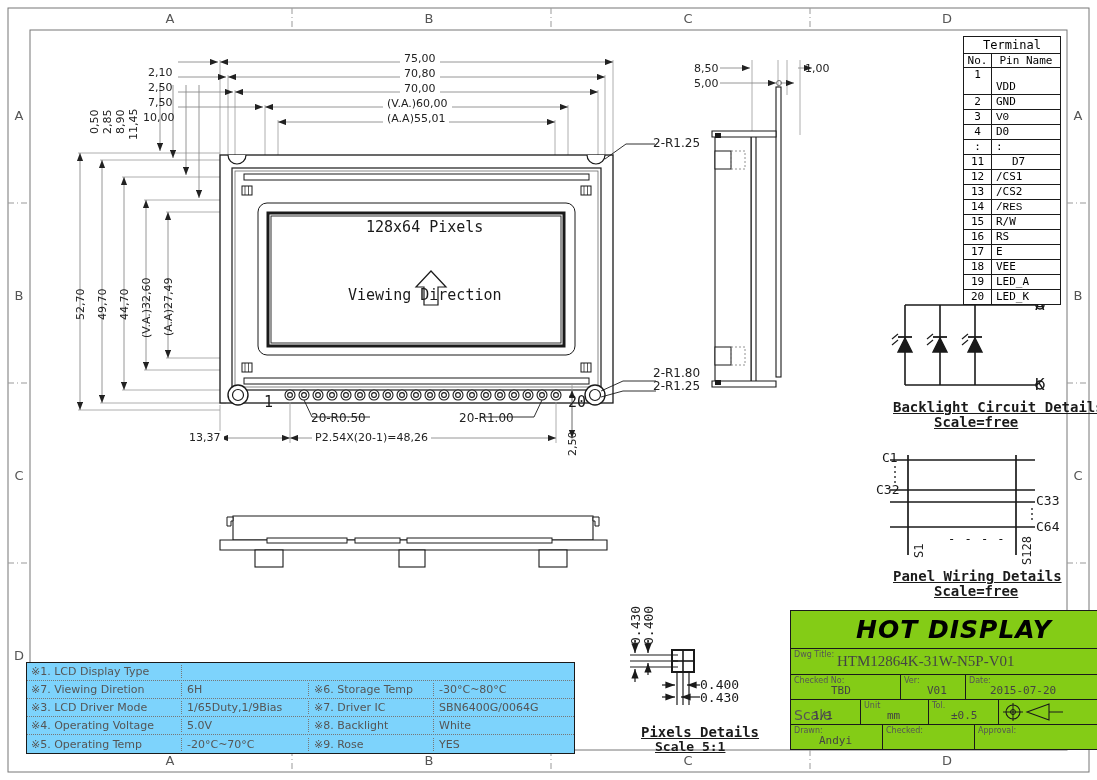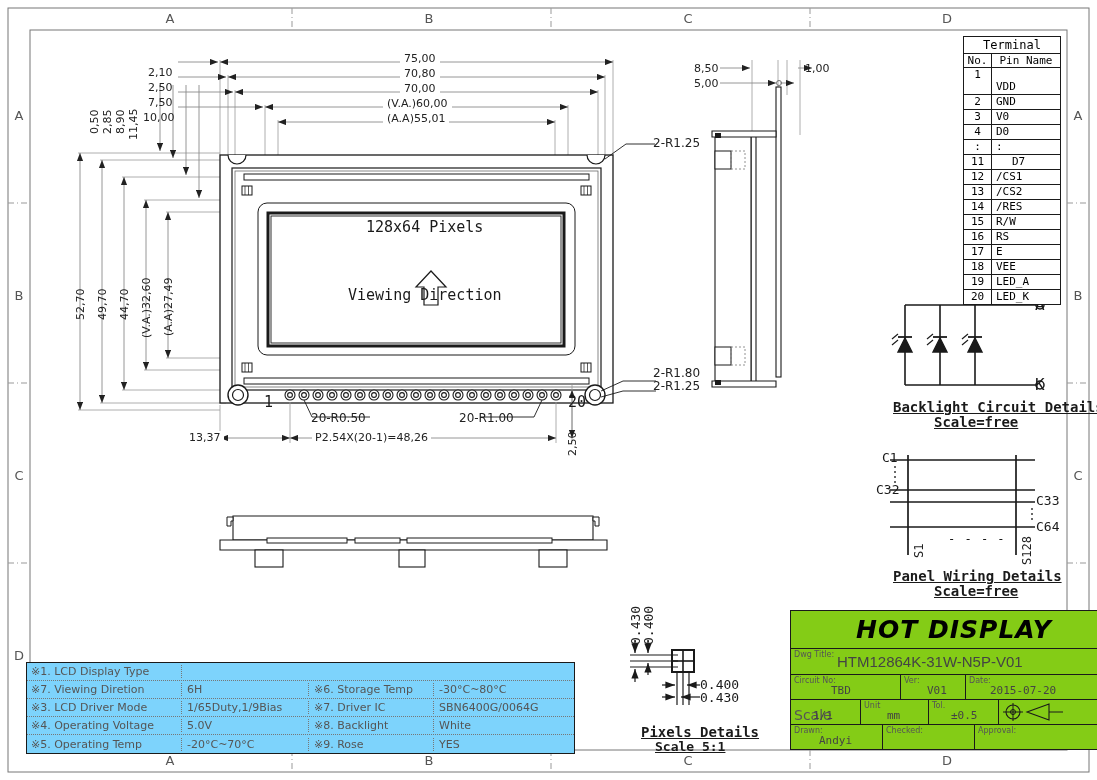--- a/index.html
+++ b/index.html
@@ -515,21 +515,21 @@
         <div style="display: flex; font-family: &quot;DejaVu Sans Mono&quot;, monospace; font-size: 11px; line-height: 14px; border-bottom: 1px solid rgb(26, 26, 26);">
           <div style="width: 28px; border-right: 1.3px solid rgb(26, 26, 26); text-align: center;">1</div>
           <div style="flex: 1 1 0%; padding-left: 4px; margin-top: 12px;">VDD</div>
         </div>
         <div style="display: flex; font-family: &quot;DejaVu Sans Mono&quot;, monospace; font-size: 11px; line-height: 14px; border-bottom: 1px solid rgb(26, 26, 26);">
           <div style="width: 28px; border-right: 1.3px solid rgb(26, 26, 26); text-align: center;">2</div>
           <div style="flex: 1 1 0%; padding-left: 4px;">GND</div>
         </div>
         <div style="display: flex; font-family: &quot;DejaVu Sans Mono&quot;, monospace; font-size: 11px; line-height: 14px; border-bottom: 1px solid rgb(26, 26, 26);">
           <div style="width: 28px; border-right: 1.3px solid rgb(26, 26, 26); text-align: center;">3</div>
-          <div style="flex: 1 1 0%; padding-left: 4px;">V0</div>
+          <div style="flex: 1 1 0%; padding-left: 4px; font-family: Liberation Mono, monospace;">V0</div>
         </div>
         <div style="display: flex; font-family: &quot;DejaVu Sans Mono&quot;, monospace; font-size: 11px; line-height: 14px; border-bottom: 1px solid rgb(26, 26, 26);">
           <div style="width: 28px; border-right: 1.3px solid rgb(26, 26, 26); text-align: center;">4</div>
           <div style="flex: 1 1 0%; padding-left: 4px;">D0</div>
         </div>
         <div style="display: flex; font-family: &quot;DejaVu Sans Mono&quot;, monospace; font-size: 11px; line-height: 14px; border-bottom: 1px solid rgb(26, 26, 26);">
           <div style="width: 28px; border-right: 1.3px solid rgb(26, 26, 26); text-align: center;">:</div>
           <div style="flex: 1 1 0%; padding-left: 4px;">:</div>
         </div>
         <div style="display: flex; font-family: &quot;DejaVu Sans Mono&quot;, monospace; font-size: 11px; line-height: 14px; border-bottom: 1px solid rgb(26, 26, 26);">
@@ -539,21 +539,21 @@
         <div style="display: flex; font-family: &quot;DejaVu Sans Mono&quot;, monospace; font-size: 11px; line-height: 14px; border-bottom: 1px solid rgb(26, 26, 26);">
           <div style="width: 28px; border-right: 1.3px solid rgb(26, 26, 26); text-align: center;">12</div>
           <div style="flex: 1 1 0%; padding-left: 4px;">/CS1</div>
         </div>
         <div style="display: flex; font-family: &quot;DejaVu Sans Mono&quot;, monospace; font-size: 11px; line-height: 14px; border-bottom: 1px solid rgb(26, 26, 26);">
           <div style="width: 28px; border-right: 1.3px solid rgb(26, 26, 26); text-align: center;">13</div>
           <div style="flex: 1 1 0%; padding-left: 4px;">/CS2</div>
         </div>
         <div style="display: flex; font-family: &quot;DejaVu Sans Mono&quot;, monospace; font-size: 11px; line-height: 14px; border-bottom: 1px solid rgb(26, 26, 26);">
           <div style="width: 28px; border-right: 1.3px solid rgb(26, 26, 26); text-align: center;">14</div>
-          <div style="flex: 1 1 0%; padding-left: 4px;">/RES</div>
+          <div style="flex: 1 1 0%; padding-left: 4px; font-family: Liberation Mono, monospace;">/RES</div>
         </div>
         <div style="display: flex; font-family: &quot;DejaVu Sans Mono&quot;, monospace; font-size: 11px; line-height: 14px; border-bottom: 1px solid rgb(26, 26, 26);">
           <div style="width: 28px; border-right: 1.3px solid rgb(26, 26, 26); text-align: center;">15</div>
           <div style="flex: 1 1 0%; padding-left: 4px;">R/W</div>
         </div>
         <div style="display: flex; font-family: &quot;DejaVu Sans Mono&quot;, monospace; font-size: 11px; line-height: 14px; border-bottom: 1px solid rgb(26, 26, 26);">
           <div style="width: 28px; border-right: 1.3px solid rgb(26, 26, 26); text-align: center;">16</div>
           <div style="flex: 1 1 0%; padding-left: 4px;">RS</div>
         </div>
         <div style="display: flex; font-family: &quot;DejaVu Sans Mono&quot;, monospace; font-size: 11px; line-height: 14px; border-bottom: 1px solid rgb(26, 26, 26);">
@@ -608,26 +608,26 @@
   </div>
 
   <div class="abs" style="left:790px;top:610px;width:328px;height:140px;border:1.5px solid #1a1a1a;background:#84cc16;overflow:hidden">
 
     <div style="height:38px;display:flex;align-items:center;justify-content:center;border-bottom:1.2px solid #1a1a1a">
       <span style="font-family:'DejaVu Sans',sans-serif;font-weight:bold;font-style:italic;font-size:25px;letter-spacing:1px">HOT DISPLAY</span>
     </div>
 
     <div style="height:26px;display:flex;align-items:flex-end;border-bottom:1px solid #1a1a1a;position:relative">
       <span style="position:absolute;left:3px;top:1px;font-size:8px;color:#555;font-family:'DejaVu Sans',sans-serif">Dwg Title:</span>
-      <span style="position:absolute;left:46px;top:4px;font-family:Liberation Sans, sans-serif;font-size:15px;color:#444">HTM12864K-31W-N5P-V01</span>
+      <span style="position:absolute;left:46px;top:4px;font-family:Liberation Serif, serif;font-size:15px;color:#444">HTM12864K-31W-N5P-V01</span>
     </div>
 
     <div style="height:25px;display:flex;border-bottom:1px solid #1a1a1a">
       <div style="width:110px;border-right:1px solid #1a1a1a;position:relative">
-        <span style="position:absolute;left:3px;top:1px;font-size:8px;color:#555">Circuit No:</span>
+        <span style="position:absolute;left:3px;top:1px;font-size:8px;color:#555">Checked No:</span>
         <span style="position:absolute;left:40px;top:9px;font-family:'DejaVu Sans Mono',monospace;font-size:11px;color:#444">TBD</span>
       </div>
       <div style="width:65px;border-right:1px solid #1a1a1a;position:relative">
         <span style="position:absolute;left:3px;top:1px;font-size:8px;color:#555">Ver:</span>
         <span style="position:absolute;left:26px;top:9px;font-family:'DejaVu Sans Mono',monospace;font-size:11px;color:#444">V01</span>
       </div>
       <div style="flex:1;position:relative">
         <span style="position:absolute;left:3px;top:1px;font-size:8px;color:#555">Date:</span>
         <span style="position:absolute;left:24px;top:9px;font-family:'DejaVu Sans Mono',monospace;font-size:11px;color:#444">2015-07-20</span>
       </div>

